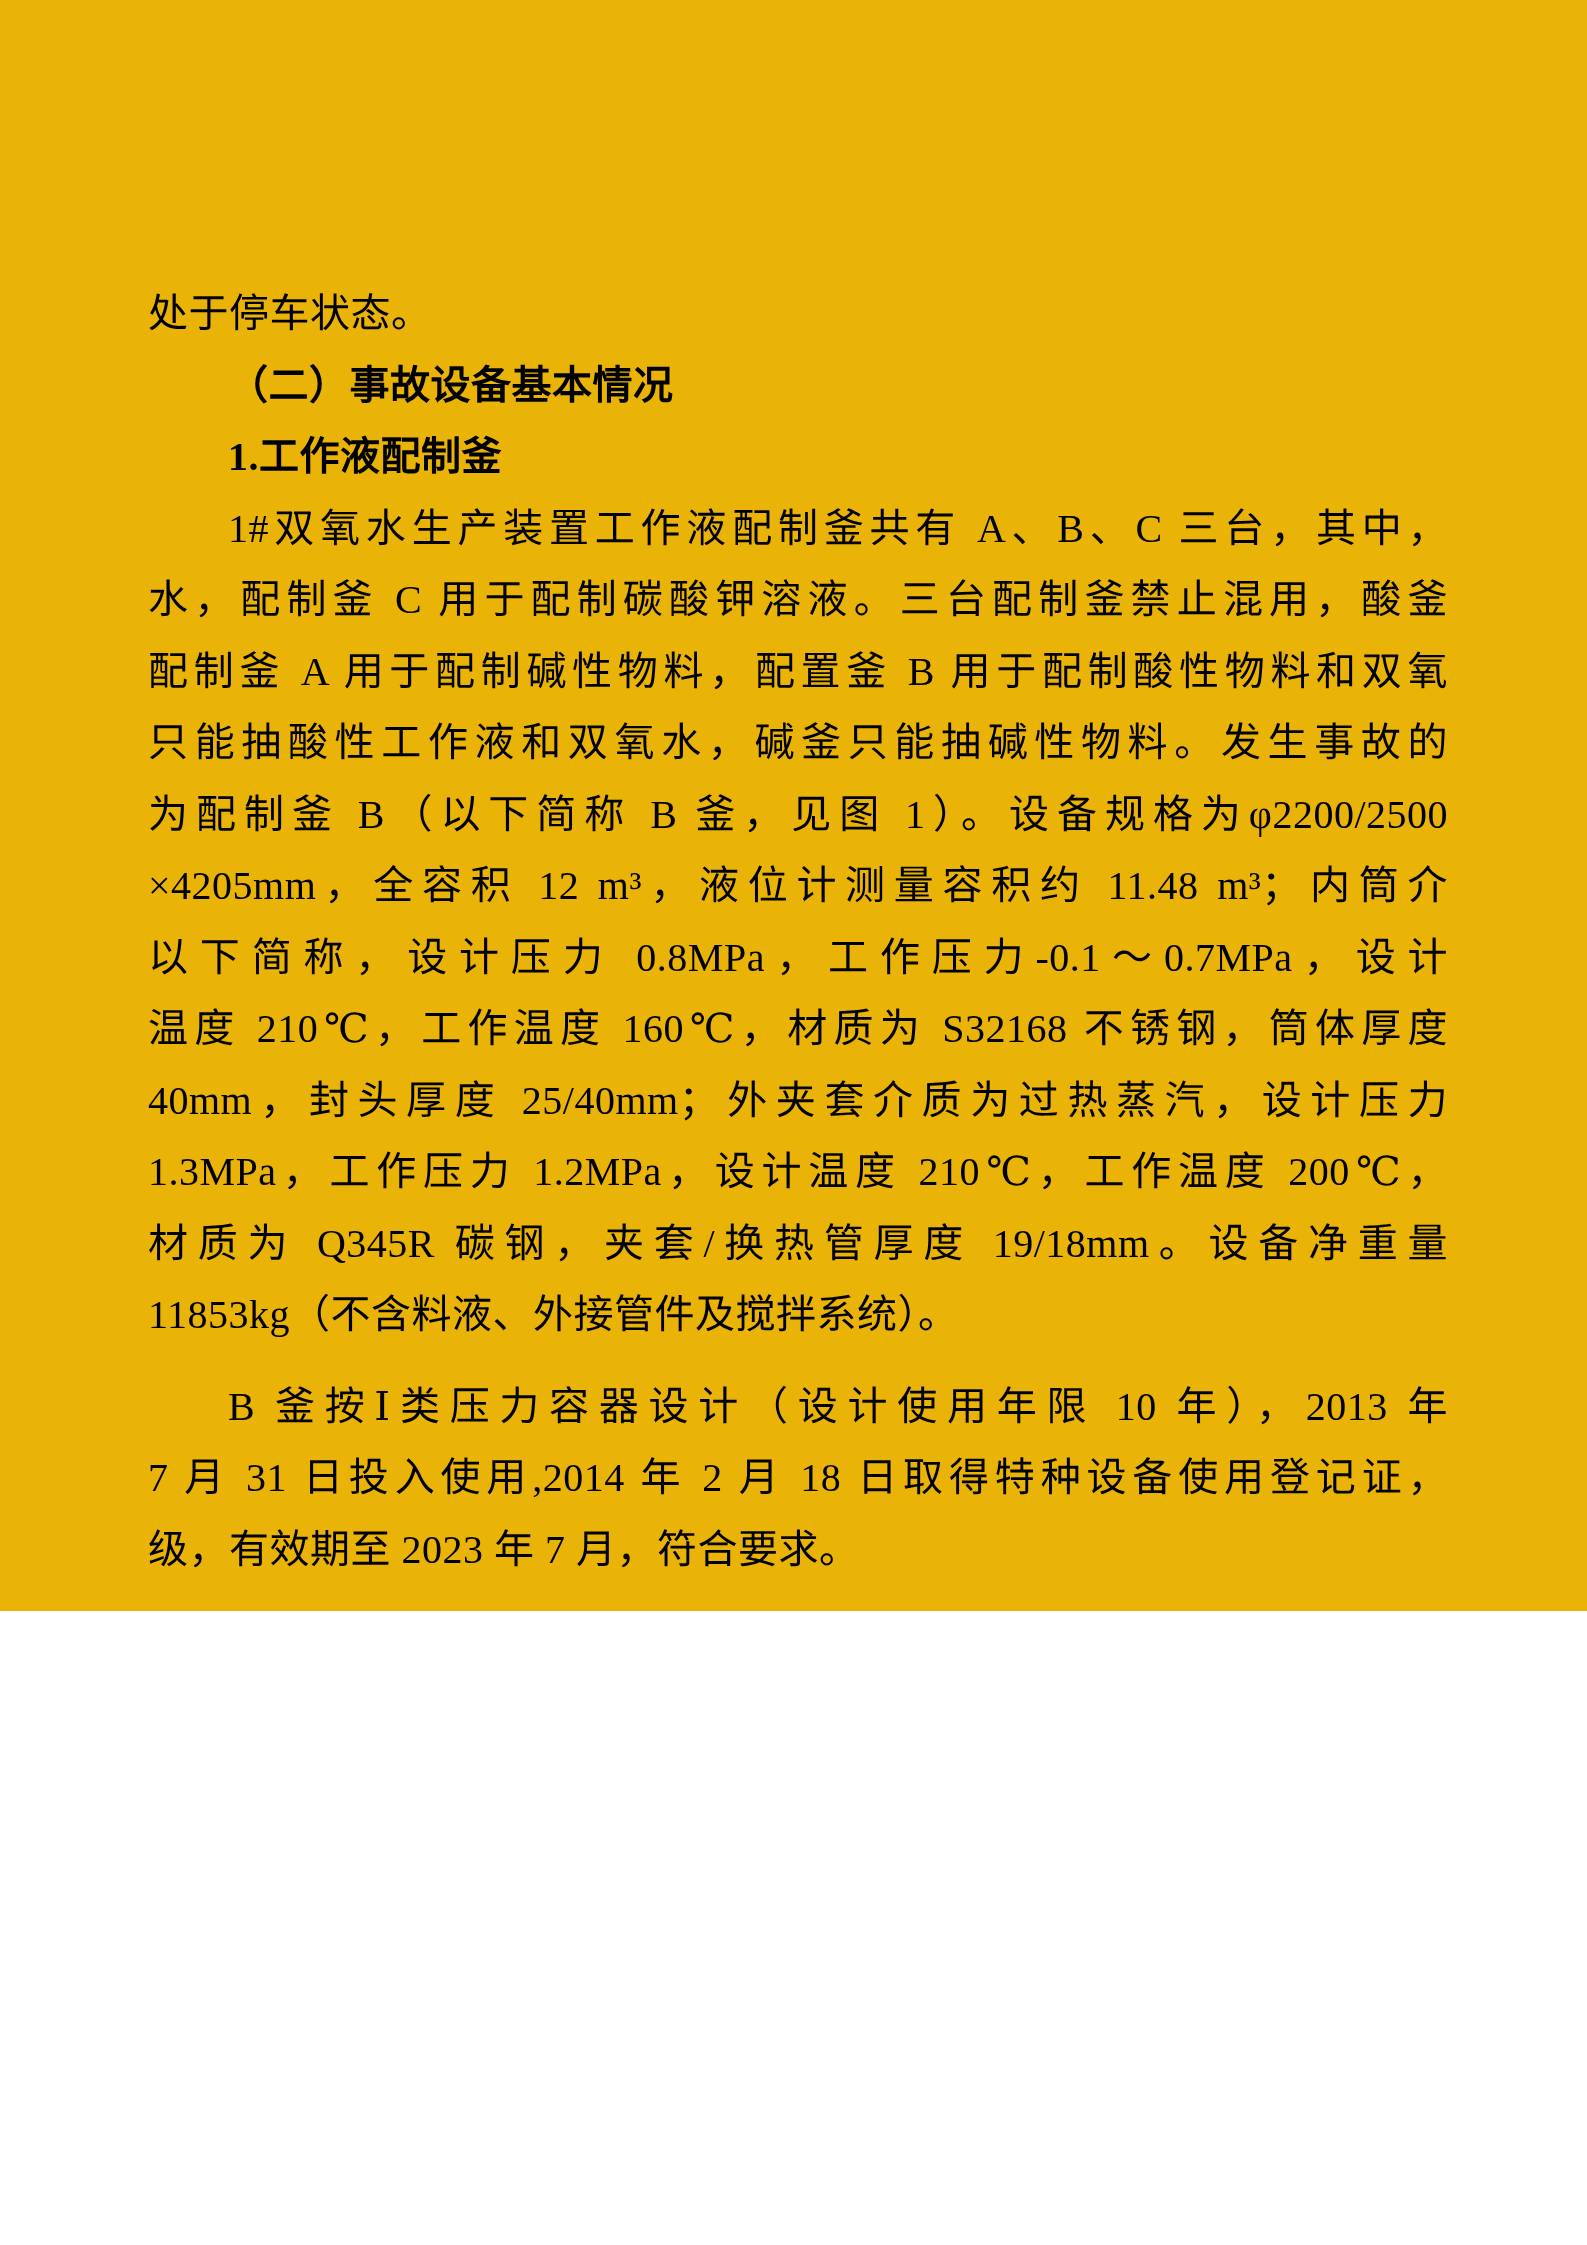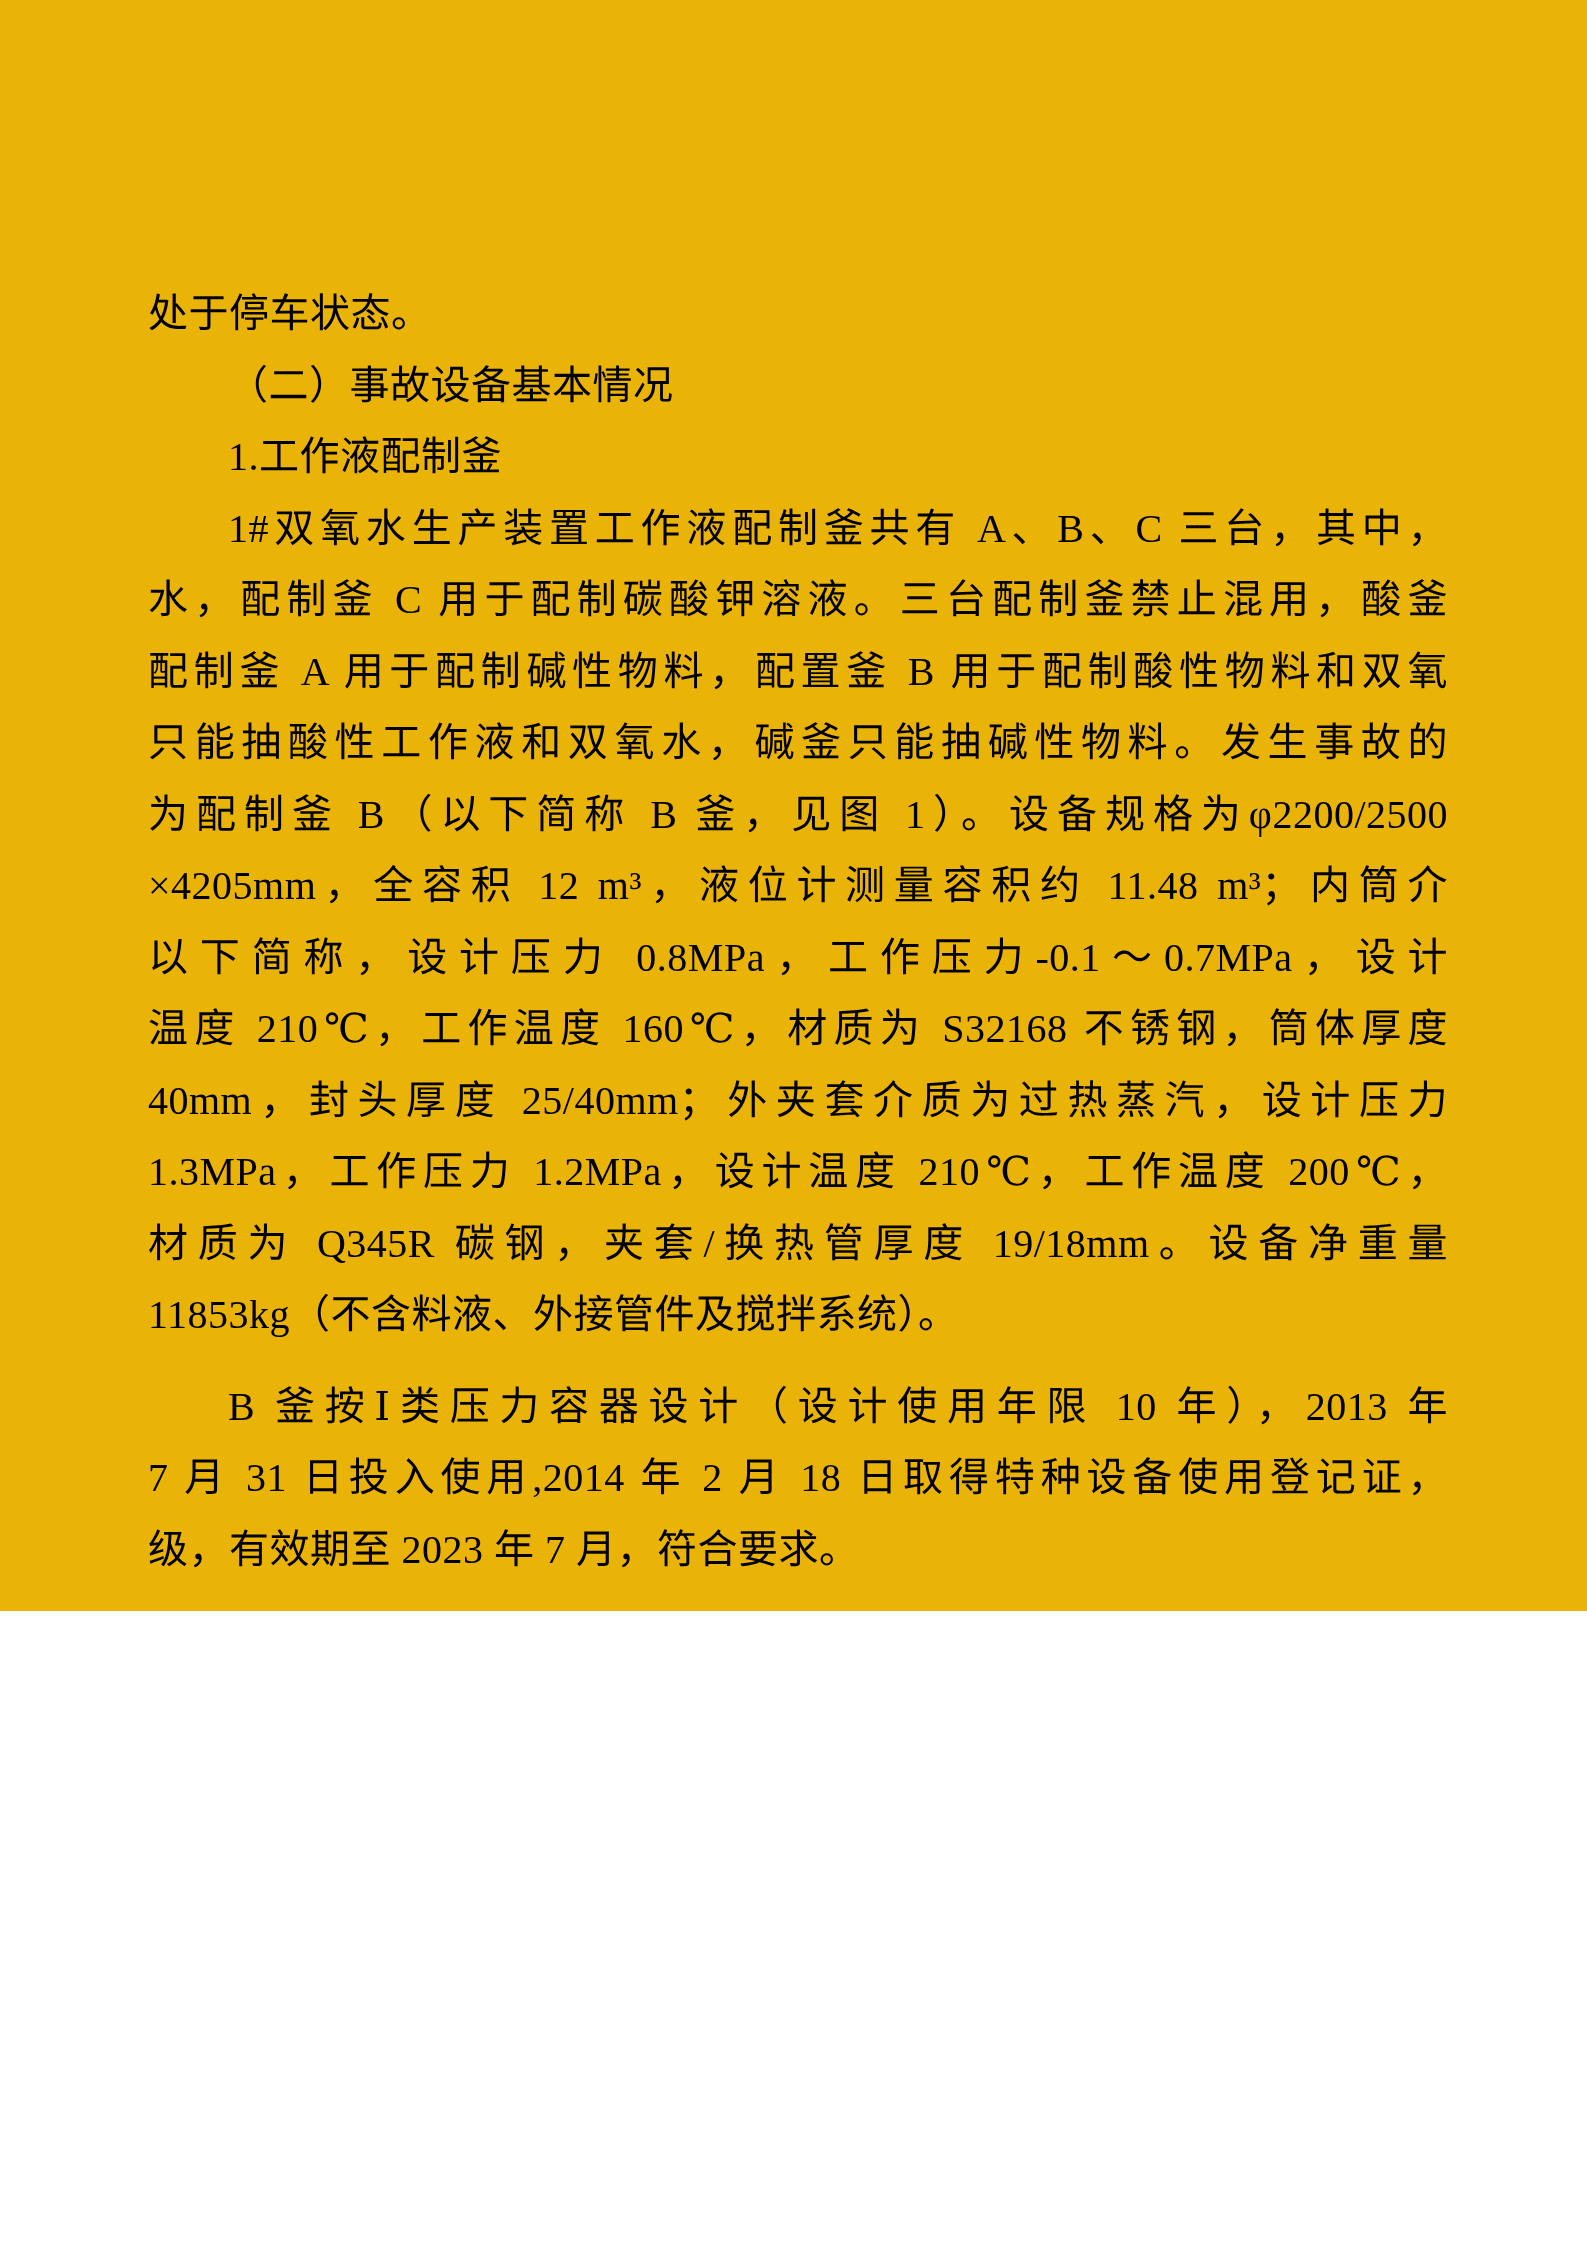--- a/index.html
+++ b/index.html
@@ -29,21 +29,21 @@
     letter-spacing: 0.5px;
   }
   .justify {
     text-align: justify;
     text-align-last: justify;
   }
   .indent2 {
     text-indent: 80px;
   }
   .bold {
-    font-weight: normal;
+    font-weight: bold;
   }
   .para-gap {
     margin-top: 20px;
   }
   .footer {
     position: absolute;
     top: 2100px;
     right: 196px;
     font-size: 40px;
     line-height: 40px;

